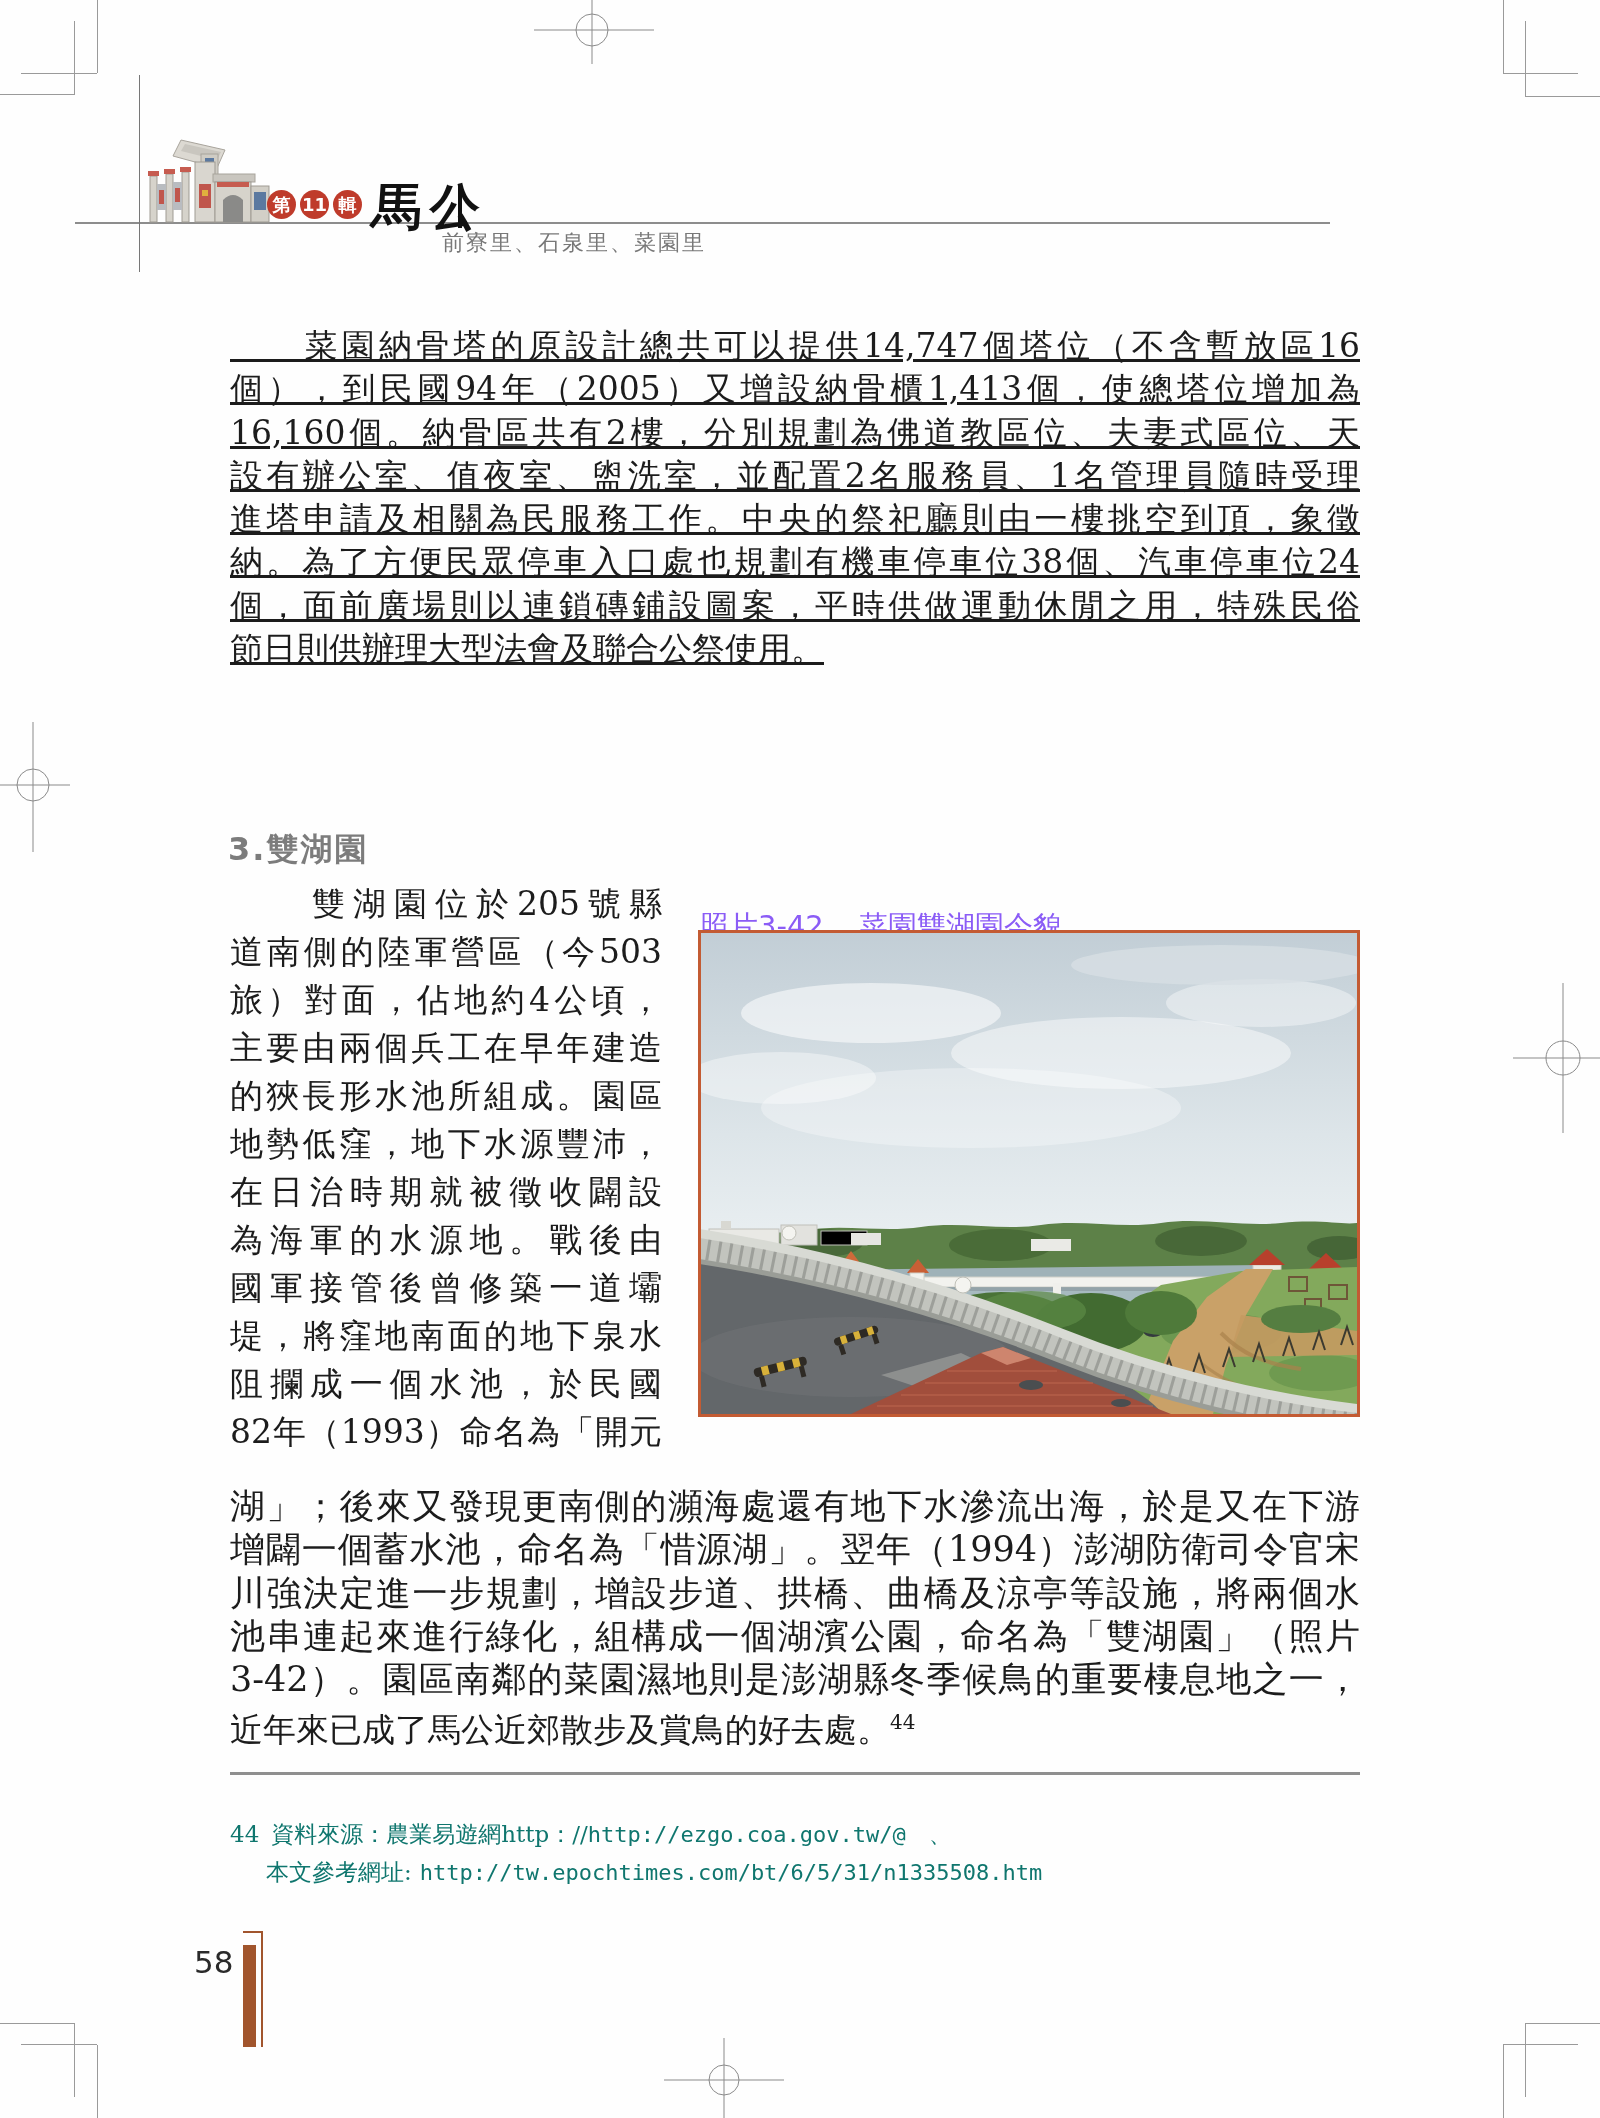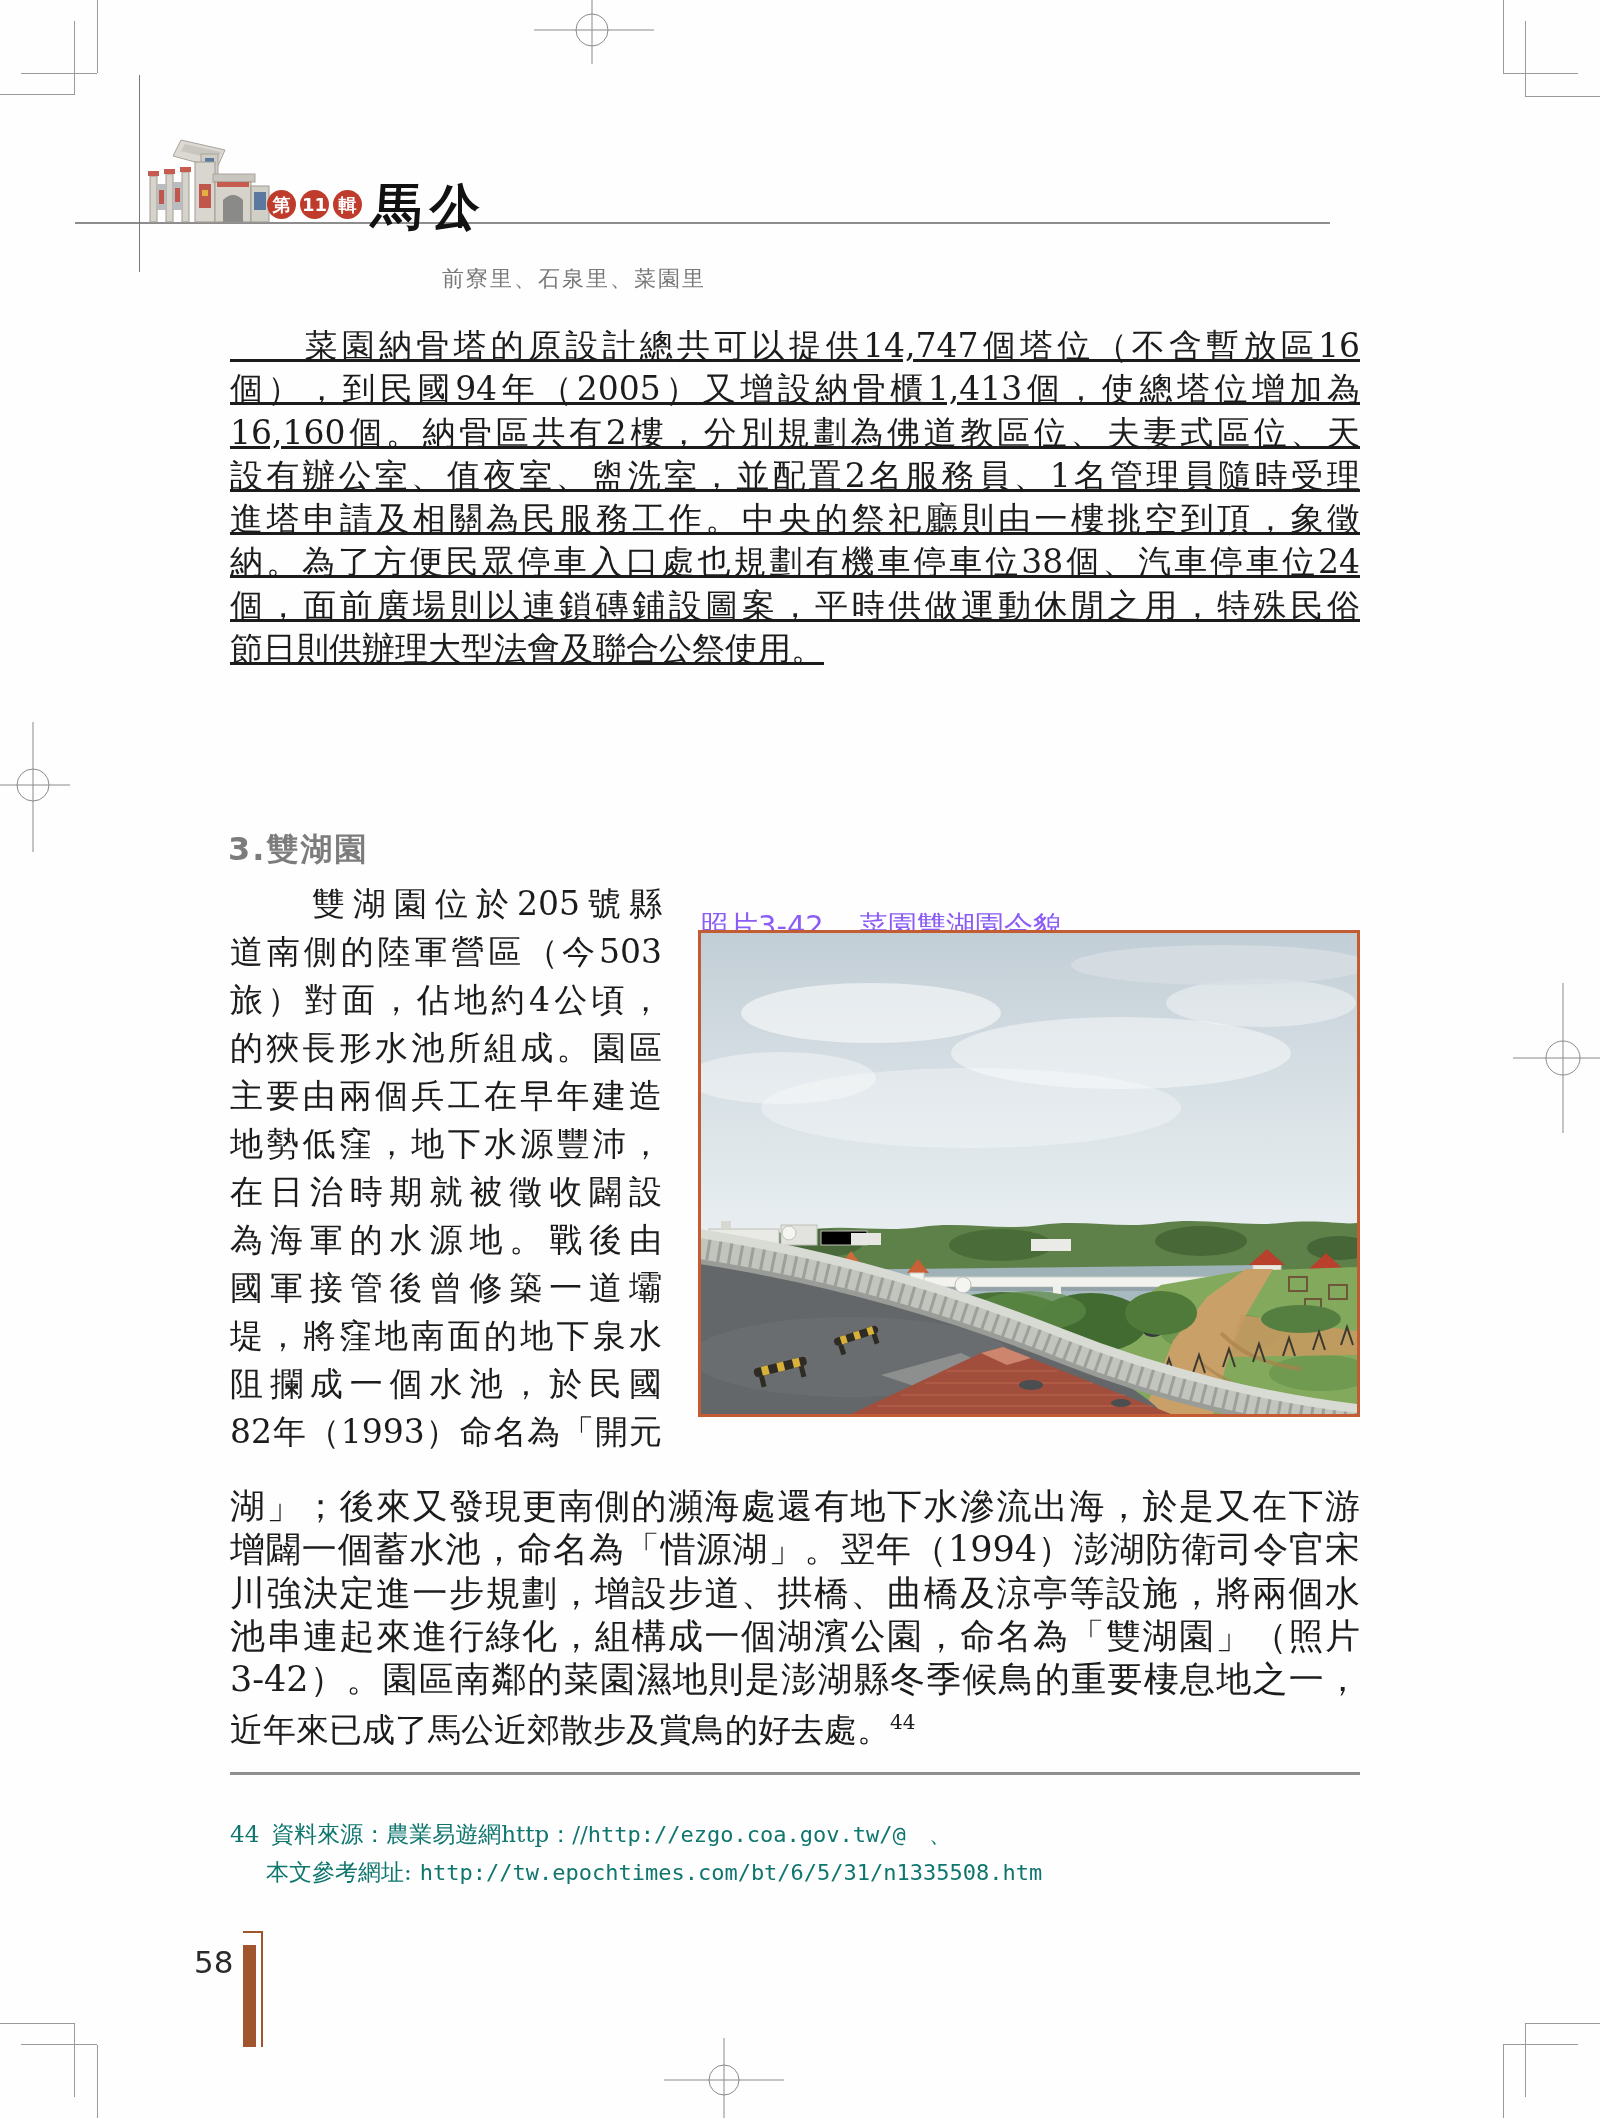--- a/index.html
+++ b/index.html
@@ -23,21 +23,21 @@
     font-family:"DejaVu Sans","Liberation Sans",sans-serif;font-weight:bold;
     font-size:18px;line-height:29px;text-align:center;
   }
   .calligraphy-title{
     position:absolute;left:372px;top:174px;font-size:50px;font-weight:bold;
     letter-spacing:8px;color:#111;transform:skewX(-4deg);
     font-family:"DejaVu Serif","Liberation Serif",serif;
   }
   .title-bar{position:absolute;left:458px;top:184px;width:4px;height:44px;background:#111;}
   .subtitle{
-    position:absolute;left:442px;top:228px;font-size:22px;color:#787878;letter-spacing:2px;margin-top:36px;
+    position:absolute;left:442px;top:228px;font-size:22px;color:#787878;letter-spacing:2px;
   }
   
   .jline{text-align:justify;text-align-last:justify;text-justify:inter-character;}
   .para1{position:absolute;left:230px;top:324px;width:1130px;font-size:33px;line-height:43.3px;text-decoration:underline;}
   .para1 div:last-child{text-align-last:left;}
   .section-heading{
     position:absolute;left:228px;top:828px;margin:0;font-size:32px;font-weight:bold;color:#7c7c7c;
     font-family:"DejaVu Sans","Liberation Sans",sans-serif;letter-spacing:2px;
   }
   .column-text{position:absolute;left:230px;top:880px;width:432px;font-size:33px;line-height:48px;}
@@ -168,22 +168,22 @@
       <div class="jline">個，面前廣場則以連鎖磚鋪設圖案，平時供做運動休閒之用，特殊民俗</div>
       <div class="jline">節日則供辦理大型法會及聯合公祭使用。</div>
     </div>
 
   <h2 class="section-heading">3.雙湖園</h2>
 
   <div class="column-text">
       <div class="jline">　　雙湖園位於205號縣</div>
       <div class="jline">道南側的陸軍營區（今503</div>
       <div class="jline">旅）對面，佔地約4公頃，</div>
+      <div class="jline">主要由兩個兵工在早年建造</div>
       <div class="jline">的狹長形水池所組成。園區</div>
-      <div class="jline">主要由兩個兵工在早年建造</div>
       <div class="jline">地勢低窪，地下水源豐沛，</div>
       <div class="jline">在日治時期就被徵收闢設</div>
       <div class="jline">為海軍的水源地。戰後由</div>
       <div class="jline">國軍接管後曾修築一道壩</div>
       <div class="jline">堤，將窪地南面的地下泉水</div>
       <div class="jline">阻攔成一個水池，於民國</div>
       <div class="jline">82年（1993）命名為「開元</div>
     </div>
 
   <div class="photo-caption">

